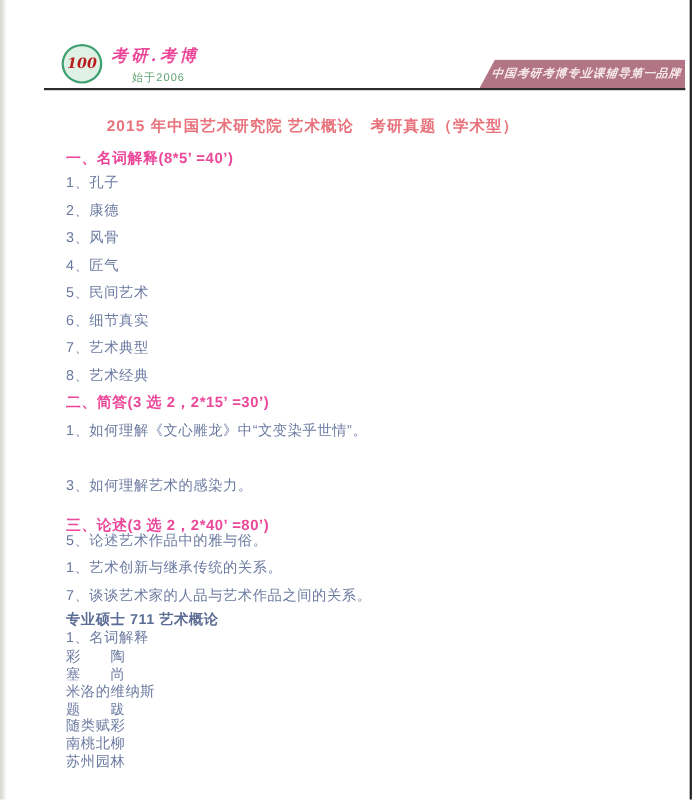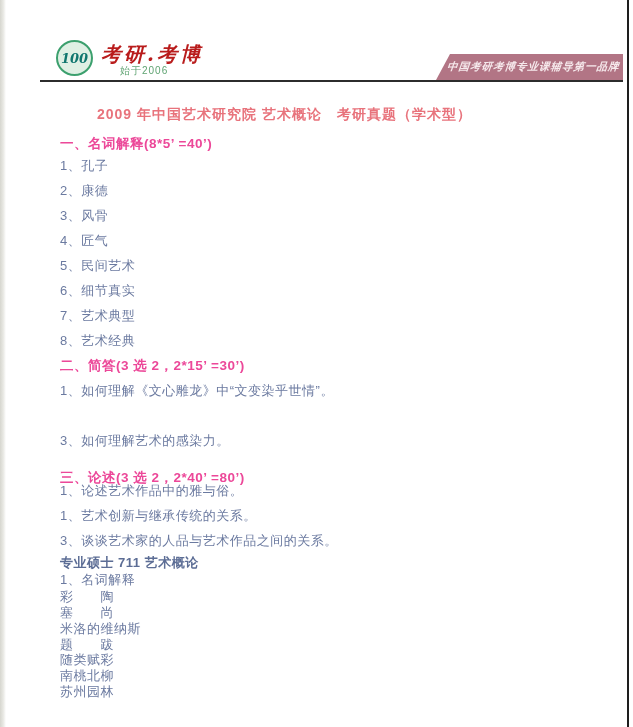--- a/index.html
+++ b/index.html
@@ -22,27 +22,27 @@
     position: absolute; left: 627px; top: 0; width: 2px; height: 727px;
     background: #1e1e1e;
   }
 
   
   .logo-circle {
     position: absolute; left: 56px; top: 40px;
     width: 37px; height: 36px; border-radius: 50%;
     background: #dff0e4; border: 2px solid #3ca06e;
     display: flex; align-items: center; justify-content: center;
-    color: #0f766e; font-family: "DejaVu Serif", serif;
+    color: #b91c1c; font-family: "DejaVu Serif", serif;
     font-style: italic; font-weight: bold; font-size: 13px;
   }
   .logo-brand {
     position: absolute; left: 101px; top: 41px;
     font-family: "DejaVu Serif", serif; font-style: italic; font-weight: bold;
-    font-size: 20px; color: #b91c1c; letter-spacing: 3px; white-space: nowrap;
+    font-size: 15px; color: #ec4899; letter-spacing: 3px; white-space: nowrap;
   }
   .logo-since {
     position: absolute; left: 120px; top: 64px;
     font-size: 10px; color: #5ea371; letter-spacing: 1px;
   }
   .banner {
     position: absolute; left: 436px; top: 54px; width: 187px; height: 26px;
     background: #b27585;
     clip-path: polygon(14px 0, 100% 0, 100% 100%, 0 100%);
     display: flex; align-items: center; justify-content: center;
@@ -94,40 +94,40 @@
   <div class="logo-circle">
     <span>100</span>
   </div>
   <div class="logo-brand">考研.考博</div>
   <div class="logo-since">始于2006</div>
   <div class="banner">
     <span>中国考研考博专业课辅导第一品牌</span>
   </div>
   <div class="header-rule"></div>
 
-  <div class="line doc-title">2009 年中国艺术研究院 艺术概论　考研真题（学术型）</div>
+  <div class="line doc-title">2015 年中国艺术研究院 艺术概论　考研真题（学术型）</div>
 
   <div class="line heading h1">一、名词解释(8*5’ =40’)</div>
   <div class="line s1-0">1、孔子</div>
   <div class="line s1-1">2、康德</div>
   <div class="line s1-2">3、风骨</div>
   <div class="line s1-3">4、匠气</div>
   <div class="line s1-4">5、民间艺术</div>
   <div class="line s1-5">6、细节真实</div>
   <div class="line s1-6">7、艺术典型</div>
   <div class="line s1-7">8、艺术经典</div>
 
   <div class="line heading h2">二、简答(3 选 2，2*15’ =30’)</div>
   <div class="line s2-0">1、如何理解《文心雕龙》中“文变染乎世情”。</div>
   <div class="line s2-2">3、如何理解艺术的感染力。</div>
 
   <div class="line heading h3">三、论述(3 选 2，2*40’ =80’)</div>
-  <div class="line s3-0">1、论述艺术作品中的雅与俗。</div>
+  <div class="line s3-0">5、论述艺术作品中的雅与俗。</div>
   <div class="line s3-1">1、艺术创新与继承传统的关系。</div>
-  <div class="line s3-2">3、谈谈艺术家的人品与艺术作品之间的关系。</div>
+  <div class="line s3-2">7、谈谈艺术家的人品与艺术作品之间的关系。</div>
 
   <div class="line appx-head ah">专业硕士 711 艺术概论</div>
   <div class="line a-0">1、名词解释</div>
   <div class="line a-1">彩　　陶</div>
   <div class="line a-2">塞　　尚</div>
   <div class="line a-3">米洛的维纳斯</div>
   <div class="line a-4">题　　跋</div>
   <div class="line a-5">随类赋彩</div>
   <div class="line a-6">南桃北柳</div>
   <div class="line a-7">苏州园林</div>

